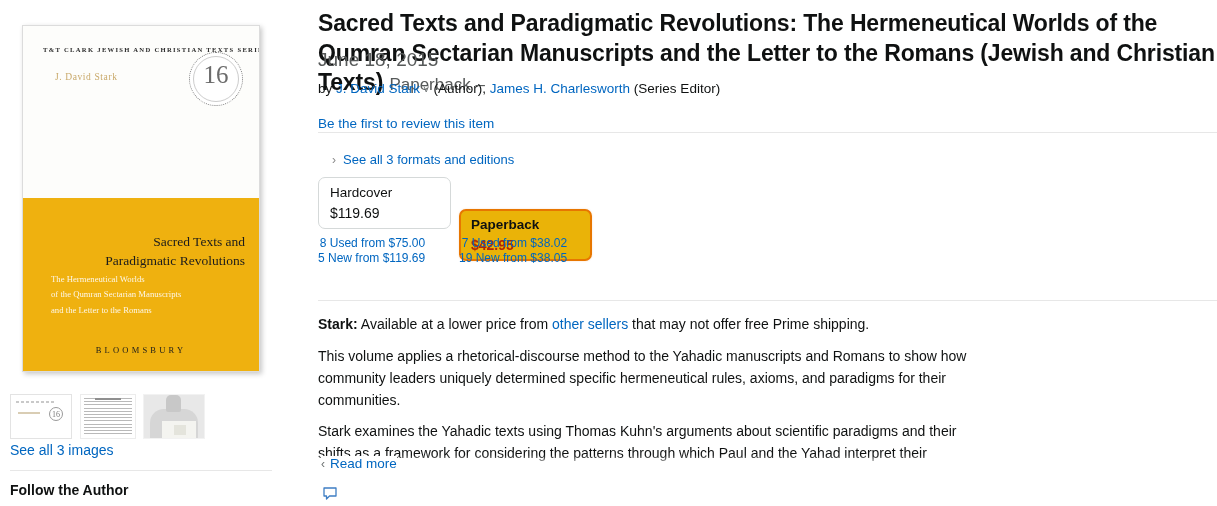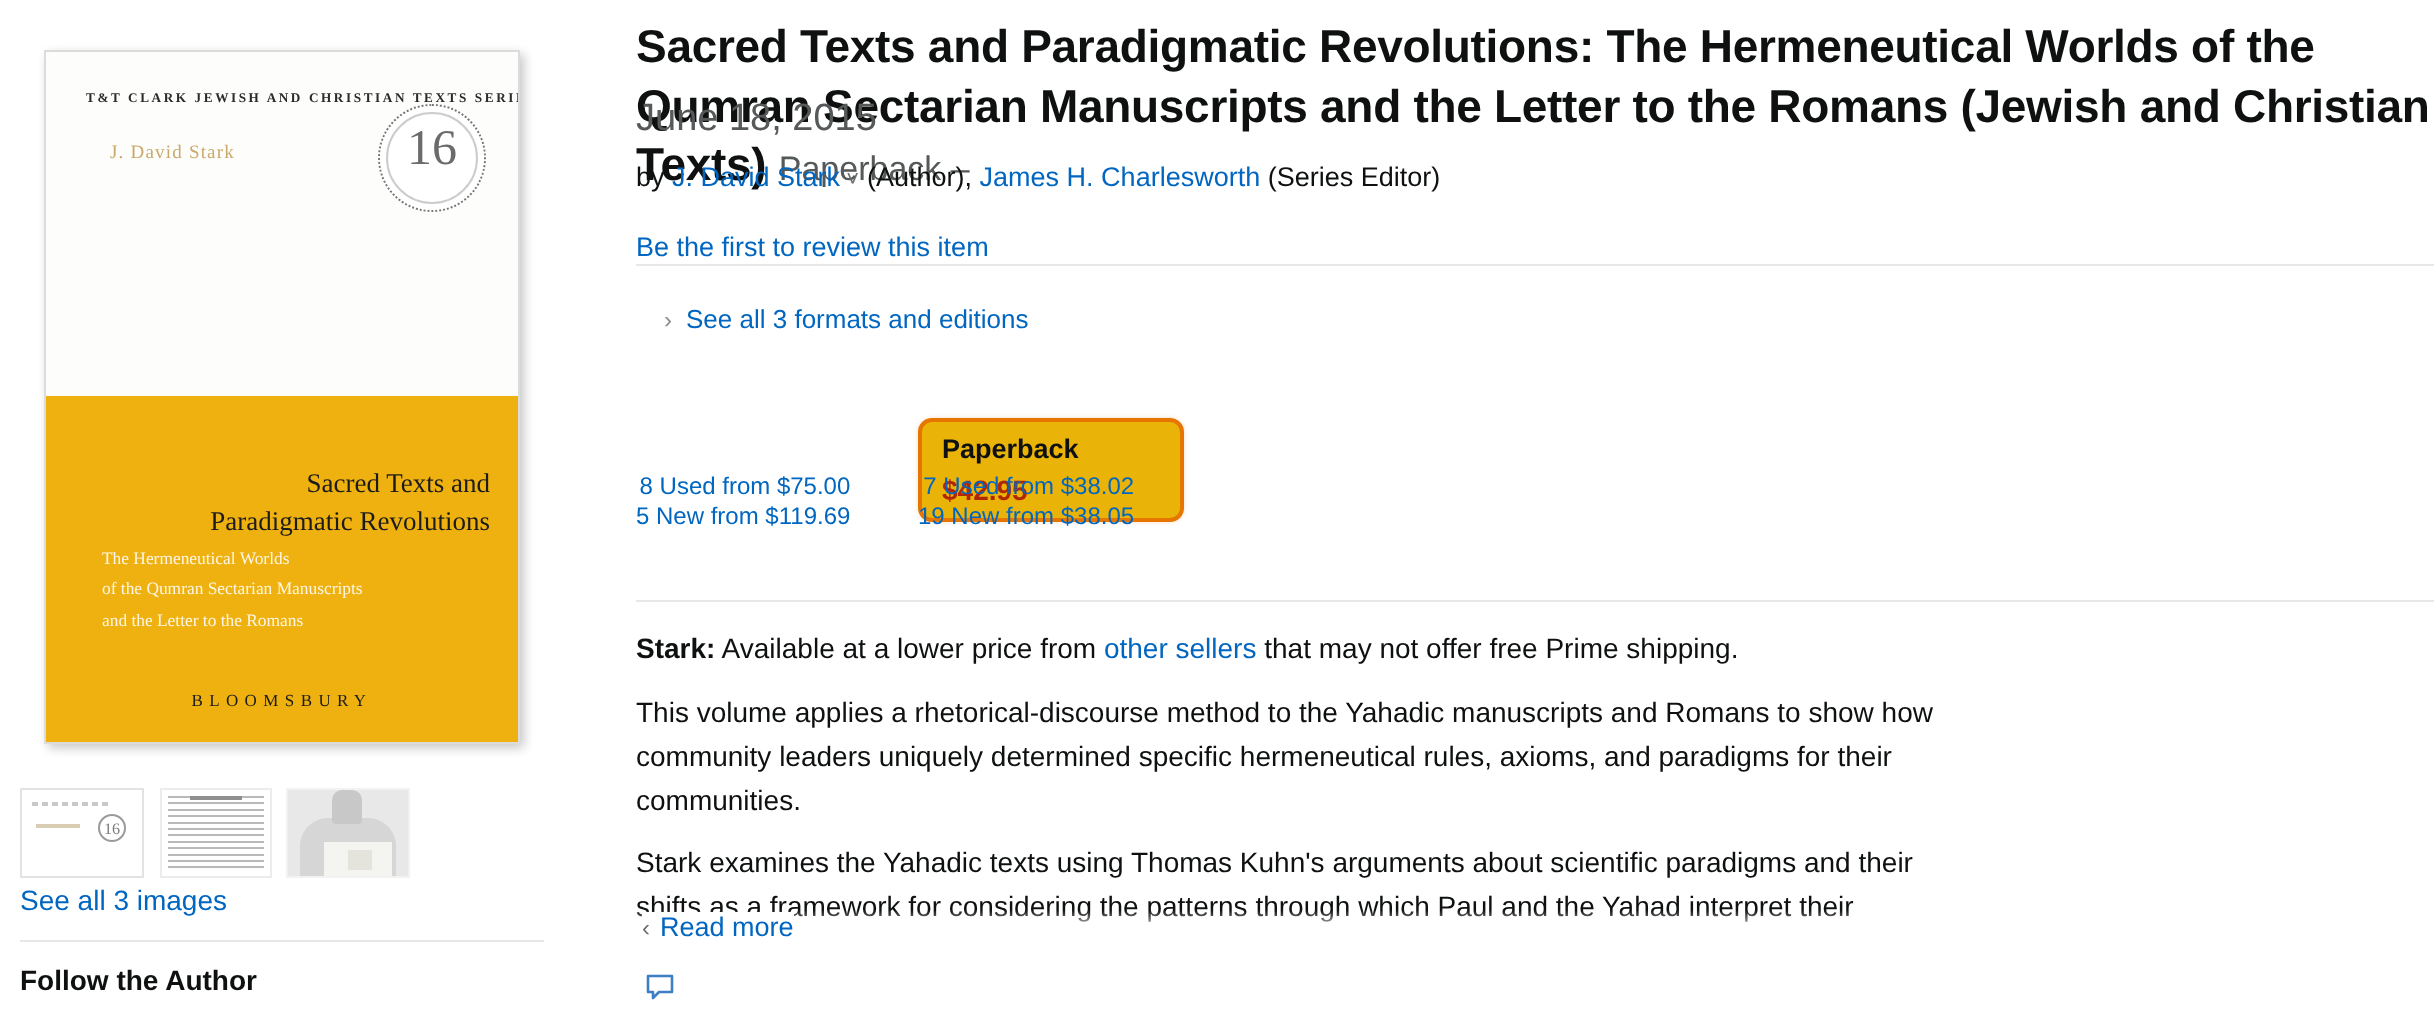--- a/index.html
+++ b/index.html
@@ -252,20 +252,24 @@
     <div id="pub-date">June 18, 2015</div>
 
     <div id="byline"><span class="plain">by</span> <span class="blink">J. David Stark</span><span class="dd-caret">˅</span><span class="plain">(Author),</span> <span class="blink">James H. Charlesworth</span> <span class="plain">(Series Editor)</span></div>
 
     <div id="review-link">Be the first to review this item</div>
 
     <div id="div-1"></div>
 
     <div id="formats-link"><span class="chev">›</span><span>See all 3 formats and editions</span></div>
 
+    <div class="fmt-box" id="fmt-hardcover">
+      <div class="fmt-name">Hardcover</div>
+      <div class="fmt-price">$119.69</div>
+    </div>
 
     <div class="fmt-box" id="fmt-paperback">
       <div class="fmt-name">Paperback</div>
       <div class="fmt-price">$42.95</div>
     </div>
 
     <div class="offers" id="offers-hardcover">
       <div class="o-line">8 Used from $75.00</div>
       <div class="o-line">5 New from $119.69</div>
     </div>

